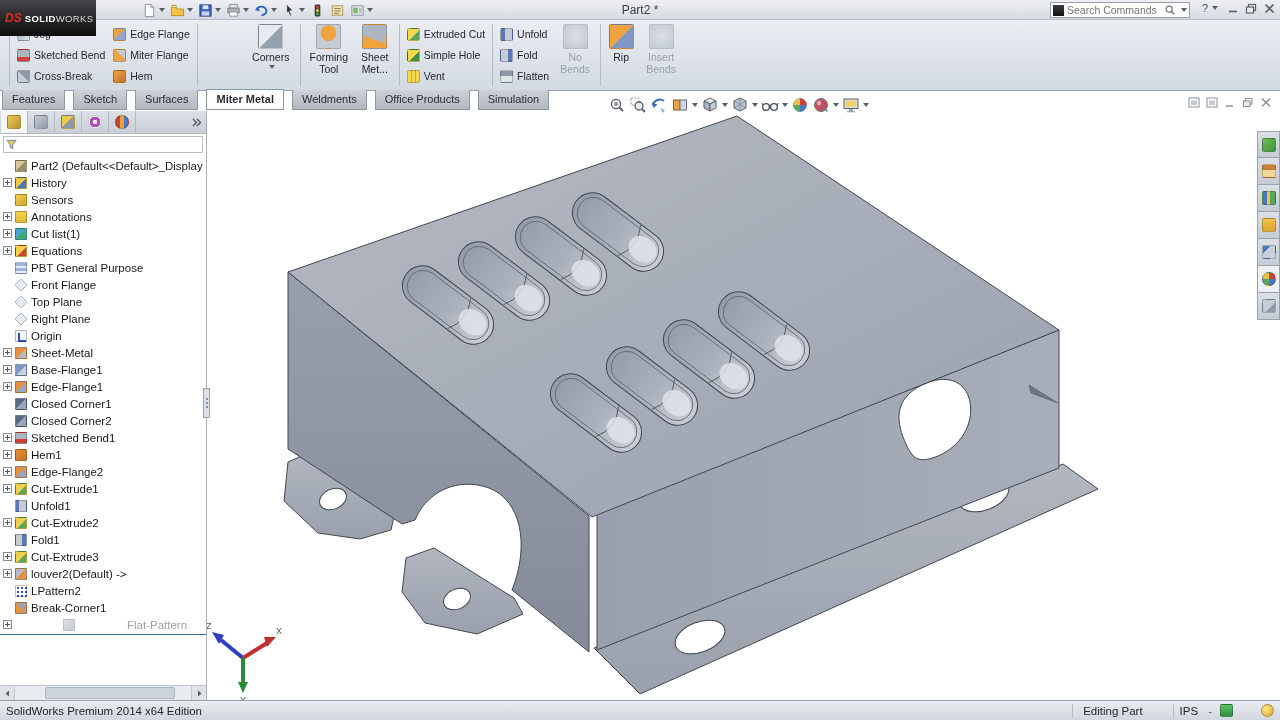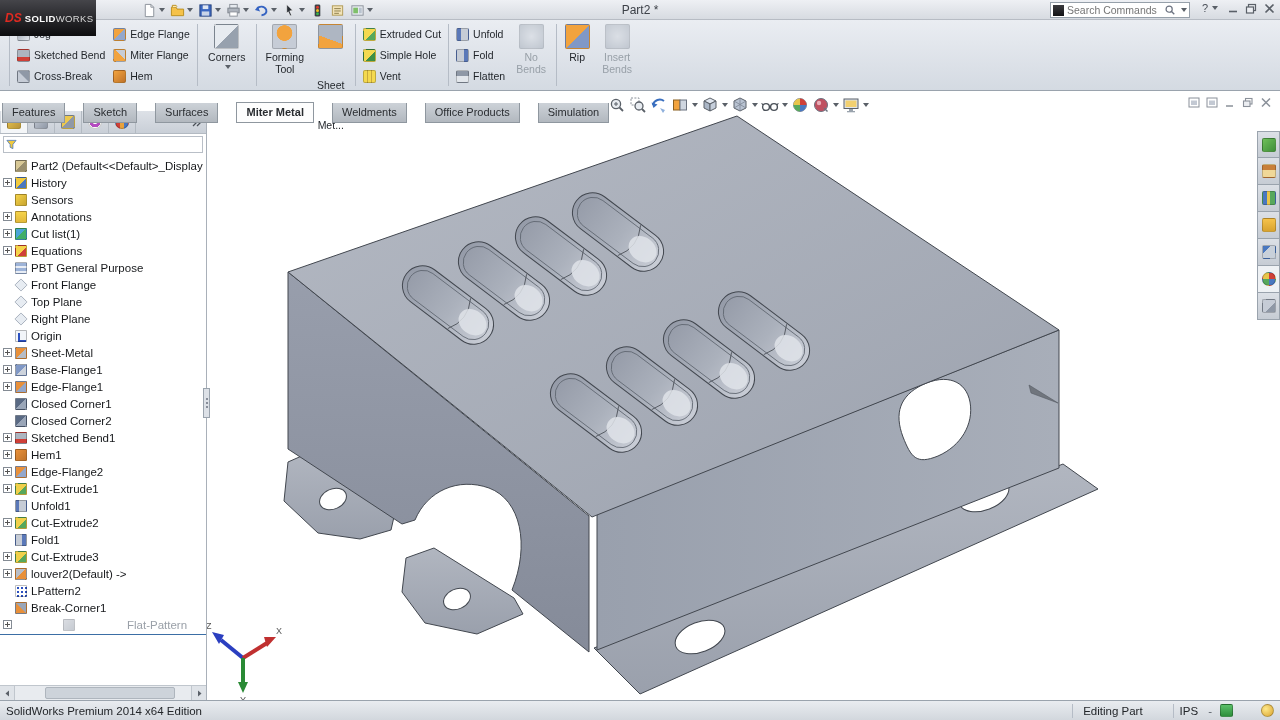--- a/index.html
+++ b/index.html
@@ -68,21 +68,21 @@
   .sic-skbend { background:linear-gradient(180deg,#adb5c0 68%,#d04038 68%); }
   .sic-xbreak { background:linear-gradient(45deg,#c6ccd6 48%,#8f98a6 52%); }
   .sic-excut  { background:linear-gradient(135deg,#f4d94f 58%,#57a85c 42%); }
   .sic-hole   { background:linear-gradient(135deg,#f4d94f 55%,#3f8f46 45%); }
   .sic-vent   { background:repeating-linear-gradient(90deg,#f4d94f 0 3px,#c9aa3d 3px 4px); }
   .sic-unfold { background:linear-gradient(90deg,#5a78b8 35%,#c6ccd6 35%); }
   .sic-fold   { background:linear-gradient(90deg,#c6ccd6 65%,#5a78b8 65%); }
   .sic-flat   { background:linear-gradient(180deg,#8f98a6 50%,#e2e6eb 50%); }
 
   
-  .cmdtabs { position:absolute; top:103px; left:2px; height:20px; display:flex; gap:18px; z-index:25; }
+  .cmdtabs { position:absolute; top:90px; left:2px; height:20px; display:flex; gap:8px; z-index:25; }
   .ctab { padding:0 9px; font-size:11px; color:#2a2d31; line-height:18px; height:20px;
     background:linear-gradient(#cdd2d8,#b2b8bf); border:1px solid #8f979f; border-top:none; }
   .ctab.active { background:#fdfdfd; font-weight:bold; border-top:1px solid #8f979f; height:21px; margin-top:-1px; }
 
   
   .headsup { position:absolute; top:96px; left:608px; display:flex; align-items:center; gap:3px; z-index:24; }
   .hbtn { display:flex; align-items:center; gap:1px; }
   .hbtn svg { width:18px; height:18px; }
 
   
@@ -326,34 +326,34 @@
         <span>Miter Flange</span>
       </div>
       <div class="rbtn-sm">
         <i class="sic sic-hem"></i>
         <span>Hem</span>
       </div>
     </div>
   </div>
   <div class="rsep"></div>
   <div class="rgroup">
-    <div class="rbtn-lg" style="width:52px;">
+    <div class="rbtn-lg" style="width:52px;margin-left:44px;">
       <i class="ric ric-corners"></i>
       <span>Corners</span>
       <i class="crt" style="margin-top:2px;"></i>
     </div>
   </div>
   <div class="rsep"></div>
   <div class="rgroup">
     <div class="rbtn-lg" style="width:50px;">
       <i class="ric ric-form"></i>
       <span>Forming</span>
       <span>Tool</span>
     </div>
-    <div class="rbtn-lg" style="width:42px;gap:28px;">
+    <div class="rbtn-lg" style="width:42px;">
       <i class="ric ric-smico"></i>
       <span>Sheet</span>
       <span>Met...</span>
     </div>
   </div>
   <div class="rsep"></div>
   <div class="rgroup">
     <div class="rcol">
       <div class="rbtn-sm">
         <i class="sic sic-excut"></i>

